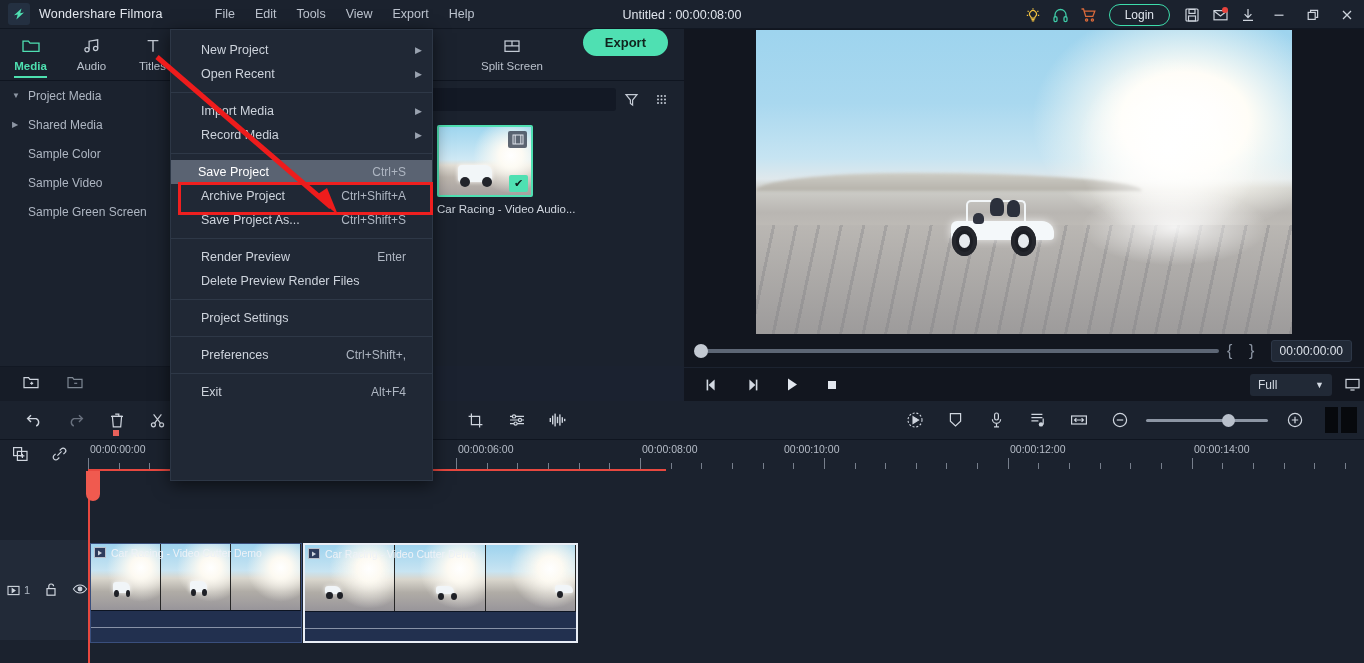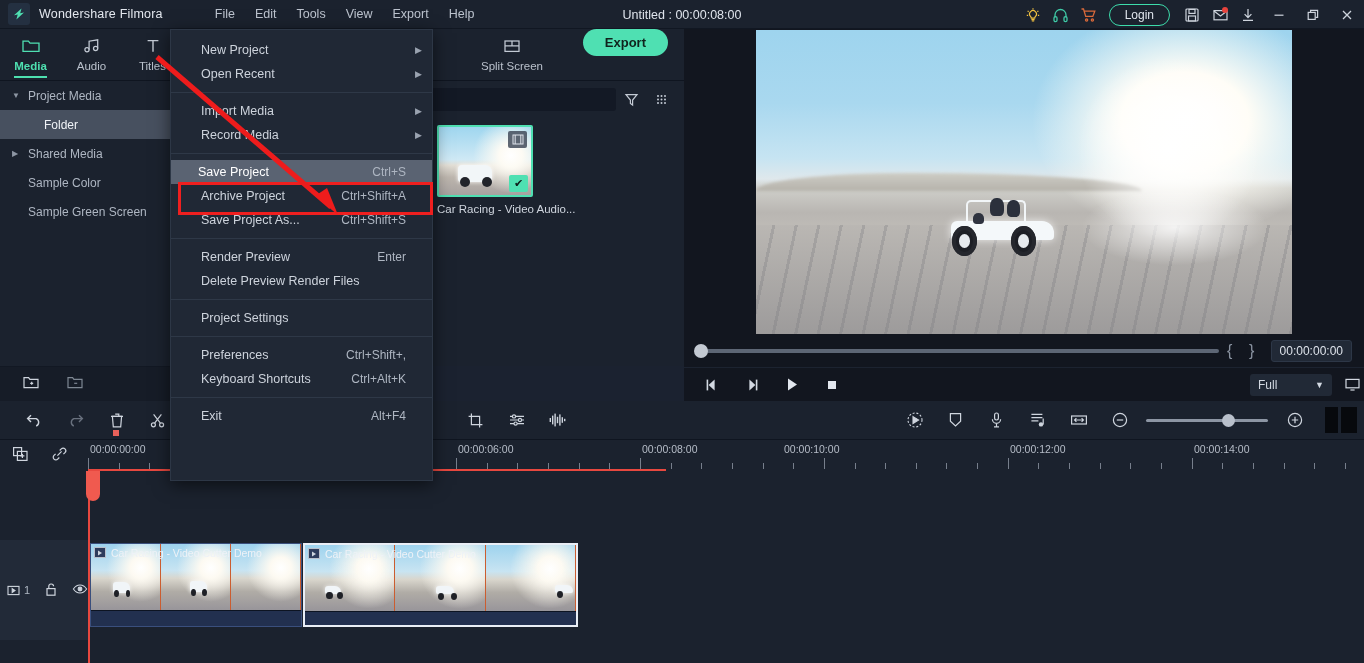--- a/index.html
+++ b/index.html
@@ -187,22 +187,22 @@
   .tl-body{ position:absolute;left:0;top:471px;width:1364px;height:192px;
     background:#1b222e;}
   .tl-left{ position:absolute;left:0;top:471px;width:88px;height:192px;
     background:#1b222e;}
   .trackhdr{ position:absolute;left:0;top:540px;width:88px;height:100px;
     background:#222a38;display:flex;align-items:center;gap:14px;padding-left:7px;
     font-size:11px;color:#aeb6c2;}
   .playhead{ position:absolute;left:88px;top:471px;width:2px;height:192px;background:#e8483f;}
   .ph-flag{ position:absolute;left:86px;top:471px;width:14px;height:30px;
     background:#f05a4f;border-radius:0 0 8px 8px;}
-  .clip{ position:absolute;top:543px;height:84px;border:1px solid #3a4f7d;
-    background:#c2410c; overflow:hidden;text-align:center;}
+  .clip{ position:absolute;top:543px;height:100px;border:1px solid #3a4f7d;
+    background:#000000; overflow:hidden;text-align:center;}
   .clip.sel{ border:2px solid #e9eef6; }
   .clip-title{ position:absolute;left:0;top:0;height:17px;width:100%;
     display:flex;align-items:center;gap:5px;padding-left:3px;font-size:10.5px;
     color:#eef2f7; z-index:3;}
   .clip-play{ width:12px;height:11px;border:1px solid #b9c0cb;
     display:flex;align-items:center;justify-content:center;background:#2e3c5c;}
   .clip-strip{ position:absolute;left:0;top:0;width:100%;height:66px;display:flex;}
   .cframe{ flex:1;position:relative;overflow:hidden;border-right:1px solid rgba(255,255,255,.15);}
   .cf-sky{position:absolute;inset:0;
     background:
@@ -357,29 +357,29 @@
       <span class="tl">Split Screen</span>
     </div>
     <div class="export-btn" style="margin-right:696px;">Export</div>
   </div>
 
   <div class="sidebar">
     <div class="sb-row">
       <span class="caret">▼</span>
       <span>Project Media</span>
     </div>
-    <div class="sb-row sel" style="padding-left:44px;">
-      <span>Folder</span>
-    </div>
     <div class="sb-row">
       <span class="caret">▶</span>
       <span>Shared Media</span>
     </div>
     <div class="sb-row" style="padding-left:28px;">
       <span>Sample Color</span>
+    </div>
+    <div class="sb-row" style="padding-left:28px;">
+      <span>Sample Video</span>
     </div>
     <div class="sb-row" style="padding-left:28px;">
       <span>Sample Green Screen</span>
     </div>
   </div>
   <div class="sb-vline"></div>
   <div class="sb-foot">
     <span>
       <svg width="18" height="15" viewBox="0 0 18 15" fill="none" stroke="#ced4dd" stroke-width="1.2">
         <path d="M2 12.6V2.6h4.6l1.3 1.8H16v8.2z"></path>
@@ -829,24 +829,20 @@
         </div>
         <div class="m-sep"></div>
         <div class="m-item">
           <span>Project Settings</span>
         </div>
         <div class="m-sep"></div>
         <div class="m-item">
           <span>Preferences</span>
           <span class="acc">Ctrl+Shift+,</span>
         </div>
-        <div class="m-item">
-          <span>Keyboard Shortcuts</span>
-          <span class="acc">Ctrl+Alt+K</span>
-        </div>
         <div class="m-sep"></div>
         <div class="m-item">
           <span>Exit</span>
           <span class="acc">Alt+F4</span>
         </div>
       </div>
   </div>
   <div class="redbox"></div>
 
   <svg class="arrow" viewBox="0 0 200 160">

